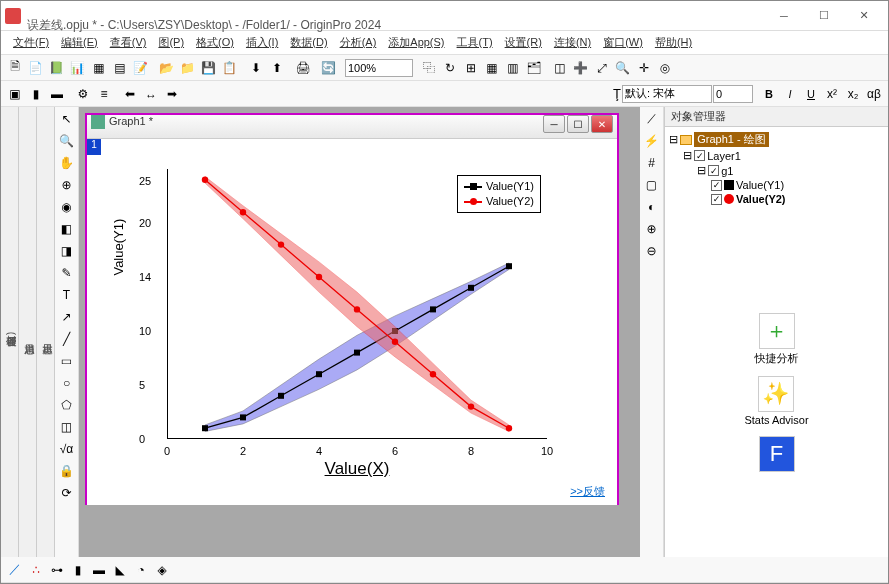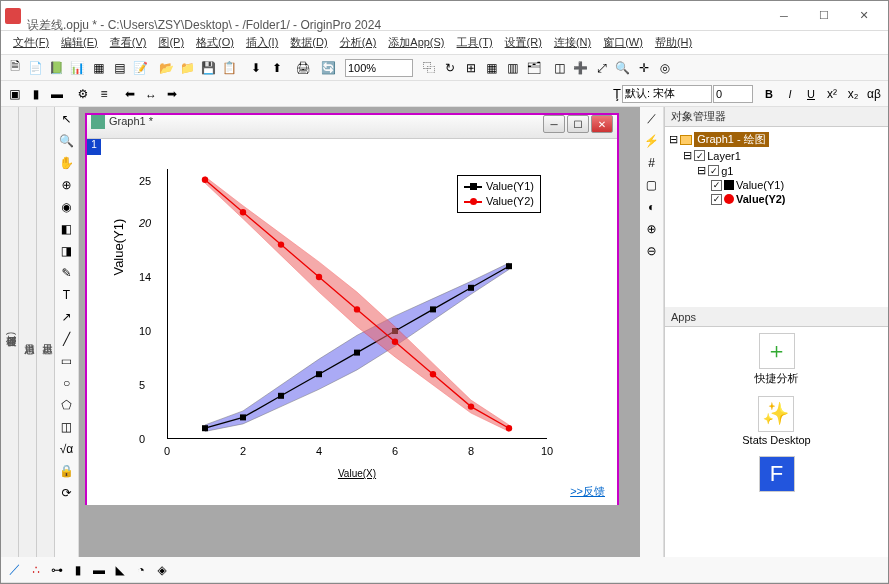--- a/index.html
+++ b/index.html
@@ -26,21 +26,21 @@
 .graphwin-title .gtitle { flex: 1; color: #333; }
 .graphwin-title .gbtn { width: 22px; height: 18px; border: 1px solid #999; background: linear-gradient(#fafafa,#ddd); margin-left: 2px; display:flex;align-items:center;justify-content:center;font-size:10px;border-radius:2px;}
 .graphwin-title .gbtn.x { background: linear-gradient(#e77,#c33); color:#fff;}
 .graphbody { position: relative; height: 366px; background: #fff; }
 .pageno { position: absolute; left: 0; top: 0; width: 14px; height: 16px; background: #14c; color: #fff; font-size: 10px; text-align: center;}
 .chartarea { position: absolute; left: 80px; top: 30px; width: 380px; height: 270px; }
 .axes { position: absolute; left: 0; top: 0; width: 100%; height: 100%; border-left: 1px solid #000; border-bottom: 1px solid #000; }
 .ytick { position: absolute; left: -28px; font-size: 11px; transform: translateY(-50%);}
 .xtick { position: absolute; bottom: -18px; font-size: 11px; transform: translateX(-50%);}
 .ylabel { position: absolute; left: -56px; top: 50%; transform: rotate(-90deg) translateX(50%); transform-origin: left top; font-size: 13px;}
-.xlabel { position: absolute; bottom: -40px; left: 50%; transform: translateX(-50%); font-size: 10px; text-decoration: underline;}
+.xlabel { position: absolute; bottom: -40px; left: 50%; transform: translateX(-50%); font-size: 17px; text-decoration: underline;}
 .legend { position: absolute; right: 6px; top: 6px; background: #fff; border: 1px solid #000; padding: 3px 6px; font-size: 11px; line-height: 15px;}
 .legend .lrow { display: flex; align-items: center; gap: 4px;}
 .lsym { width: 18px; height: 2px; position: relative;}
 .lsym.s1 { background: #000;} .lsym.s1::after { content:''; position:absolute; left:6px; top:-3px; width:7px;height:7px;background:#000;}
 .lsym.s2 { background: #e00;} .lsym.s2::after { content:''; position:absolute; left:6px; top:-3px; width:7px;height:7px;background:#e00;border-radius:50%;}
 .feedback { position: absolute; right: 12px; bottom: 6px; color: #06c; text-decoration: underline; font-size: 11px;}
 .rpanel { width: 224px; display: flex; flex-direction: column; background: #fff; border-left: 1px solid #ccc;}
 .rpanel-hdr { height: 20px; background: #f0f0f0; border-bottom: 1px solid #ccc; padding: 2px 6px; color: #333; display:flex; align-items:center;}
 .tree { padding: 4px; font-size: 11px; flex:0 0 180px; overflow:auto;}
 .tree .trow { display: flex; align-items: center; gap: 2px; padding: 1px 0;}
@@ -232,21 +232,21 @@
         <div class="xtick" style="left: 0px;">0</div>
             <div class="xtick" style="left: 76px;">2</div>
             <div class="xtick" style="left: 152px;">4</div>
             <div class="xtick" style="left: 228px;">6</div>
             <div class="xtick" style="left: 304px;">8</div>
             <div class="xtick" style="left: 380px;">10</div>
             <div class="ytick" style="top: 270px;">0</div>
             <div class="ytick" style="top: 216px;">5</div>
             <div class="ytick" style="top: 162px;">10</div>
             <div class="ytick" style="top: 108px;">14</div>
-            <div class="ytick" style="top: 54px; font-style: italic;">20</div>
+            <div class="ytick" style="top: 54px;">20</div>
             <div class="ytick" style="top: 12px;">25</div>
           </div>
         <a class="feedback">&gt;&gt;反馈</a>
       </div>
     </div>
   </div>
 
   <div class="vtoolbar">
     <div class="tbtn">⟋</div>
     <div class="tbtn">⚡</div>
@@ -281,31 +281,28 @@
           <span class="cbox">✓</span>
           <span class="sym sq"></span>
           <span>Value(Y1)</span>
         </div>
       <div class="trow indent3">
           <span class="cbox">✓</span>
           <span class="sym ci"></span>
           <b>Value(Y2)</b>
         </div>
     </div>
-    <div class="rpanel-hdr">
-        <span>Apps</span>
-      </div>
     <div class="apps">
       <div class="app-item">
         <div class="app-icon" style="color:#3a3;">＋</div>
         <span>快捷分析</span>
       </div>
       <div class="app-item">
         <div class="app-icon" style="color:#c90;">✨</div>
-        <span>Stats Desktop</span>
+        <span>Stats Advisor</span>
       </div>
       <div class="app-item">
         <div class="app-icon" style="background:#25d;color:#fff;">F</div>
       </div>
     </div>
   </div>
 </div>
 
 <div class="toolbar">
   <div class="tbtn" style="color:#06c">／</div>

